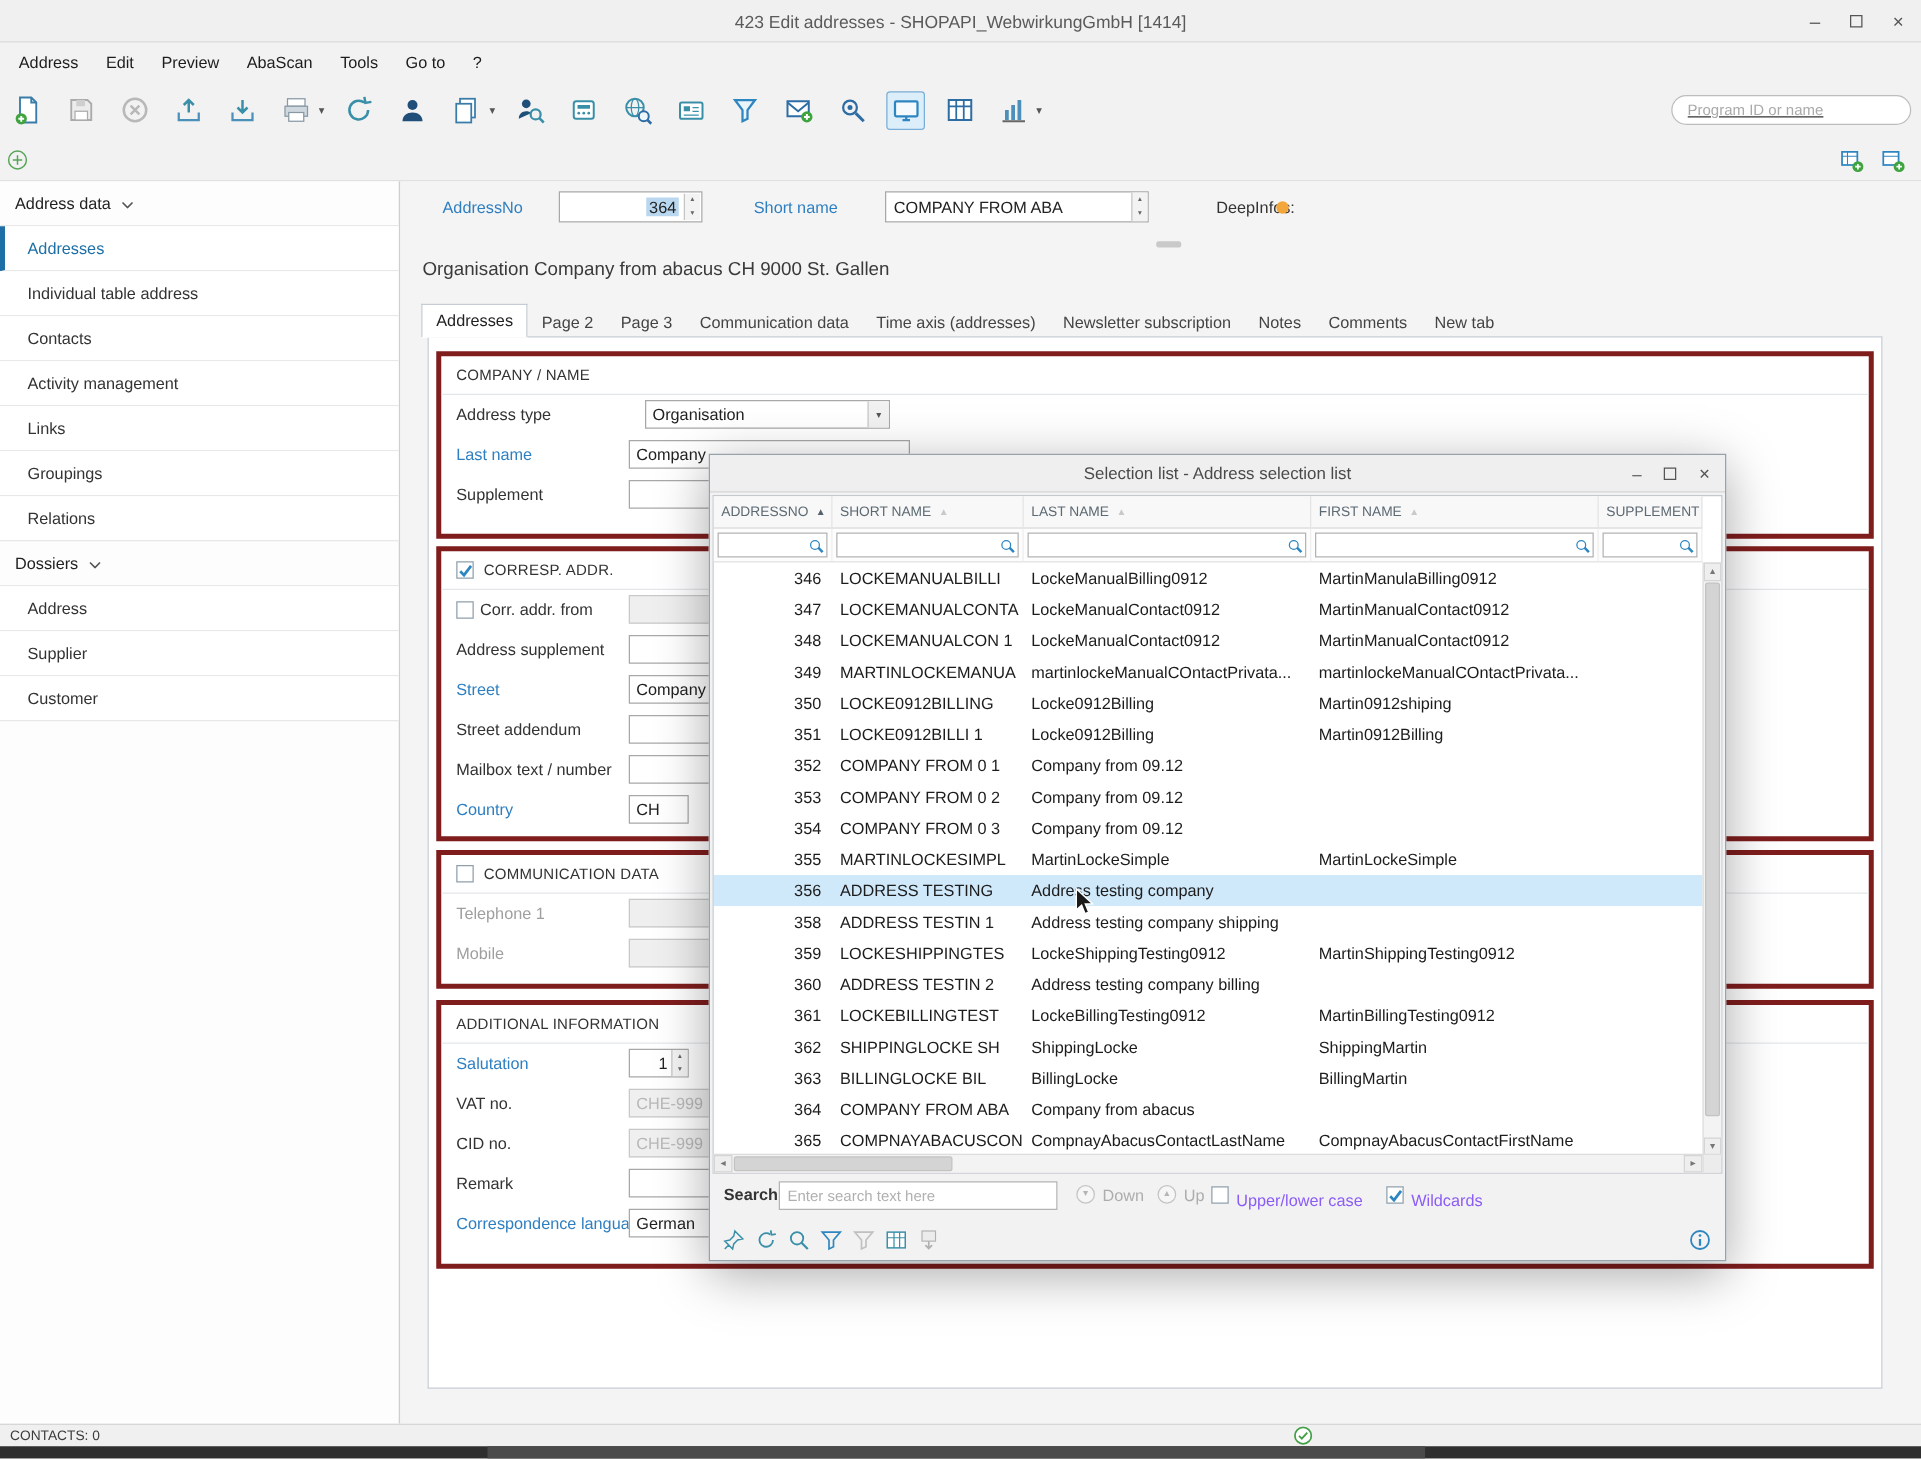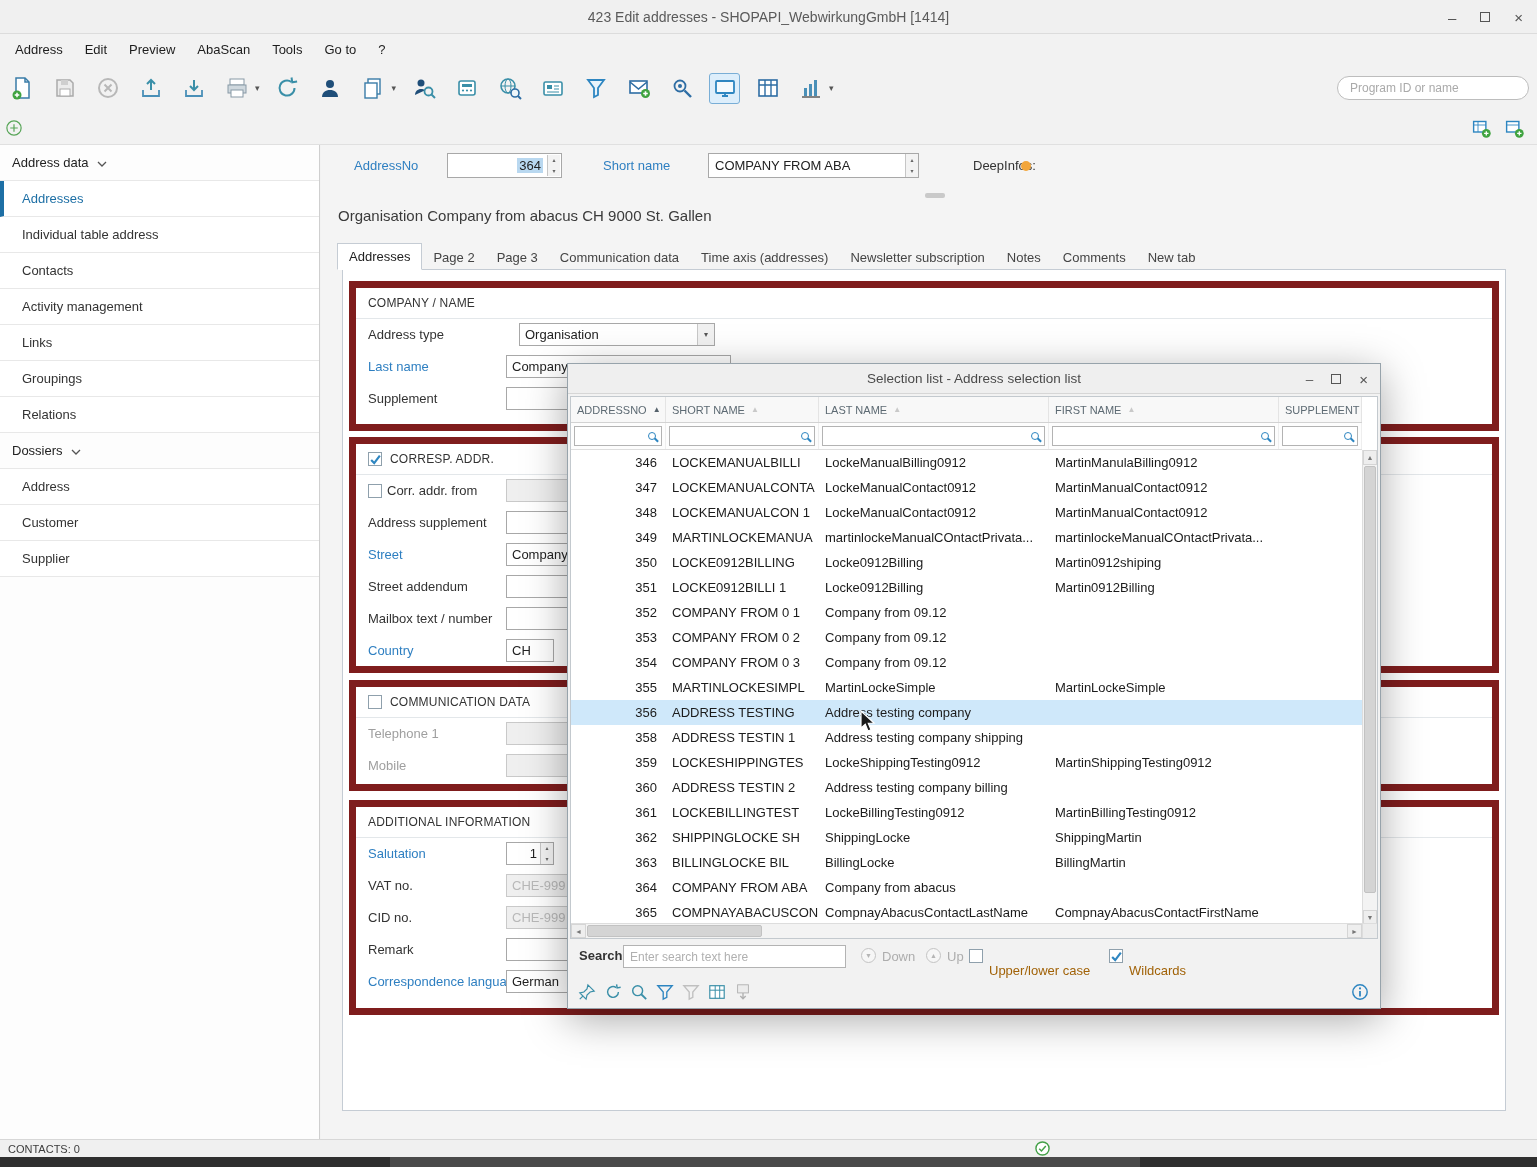--- a/index.html
+++ b/index.html
@@ -16,21 +16,21 @@
 .menubar { position:absolute; top:34px; left:0; right:0; height:31px; display:flex; align-items:center; padding-left:4px; font-size:13px; color:#1d1d1d; }
 .menu-item { padding:5px 11px; }
 
 
 .toolbar { position:absolute; top:65px; left:0; right:0; height:46px; display:flex; align-items:center; padding-left:6px; gap:12px; }
 .tb-icon { width:31px; height:31px; display:flex; align-items:center; justify-content:center; border-radius:3px; border:1px solid transparent; }
 .tb-icon svg { width:24px; height:24px; }
 .tb-icon.active { background:#ddeefb; border:1px solid #79aed6; }
 .tb-group { display:flex; align-items:center; }
 .tb-caret { font-size:9px; color:#555; margin-left:3px; }
-.program-search { margin-left:auto; margin-right:8px; width:192px; height:24px; border:1px solid #bdbdbd; border-radius:12px; padding:0 12px; font-size:12px; color:#333; background:#fff; font-family:"Liberation Sans",sans-serif; }
+.program-search { margin-left:auto; margin-right:8px; width:192px; height:24px; border:1px solid #bdbdbd; border-radius:12px; padding:0 12px; font-size:12px; color:#333; background:#fff; font-family:"Liberation Sans",sans-serif;text-decoration:underline; }
 .program-search::placeholder { color:#aaa; }
 
 
 .subtoolbar { position:absolute; top:113px; left:0; right:0; height:32px; border-bottom:1px solid #e0e0e0; }
 .subtoolbar .plus { position:absolute; left:5px; top:6px; width:18px; height:18px; }
 .sub-right { position:absolute; right:12px; top:5px; display:flex; gap:12px; }
 .sub-right span { width:21px; height:21px; display:inline-flex; }
 
 
 .sidebar { position:absolute; top:145px; left:0; width:320px; bottom:28px; background:#fdfdfd; border-right:1px solid #cfcfcf; overflow:hidden; }
@@ -54,21 +54,21 @@
 .collapse-handle { position:absolute; left:604px; top:48px; width:20px; height:5px; border-radius:2px; background:#c9c9c9; }
 .rec-title { position:absolute; left:17px; top:62px; font-size:15px; color:#3a3a3a; }
 
 
 .tab-bar { position:absolute; left:16px; top:99px; right:10px; height:26px; display:flex; align-items:flex-end; z-index:5; }
 .tab { padding:5px 11px; font-size:13px; color:#444; white-space:nowrap; }
 .tab.active { background:#fff; border:1px solid #c5ccd4; border-bottom:1px solid #fff; color:#222; }
 
 
 .panel { position:absolute; left:21px; top:124px; width:1164px; height:842px; background:#fff; border:1px solid #c5ccd4; }
-.section { position:absolute; left:6px; width:calc(100% - 12px); border:7px solid #7f1d1d; background:#fff; overflow:hidden; }
+.section { position:absolute; left:6px; width:calc(100% - 12px); border:4px solid #7f1d1d; background:#fff; overflow:hidden; }
 .sec-title { height:31px; border-bottom:1px solid #e3e7ea; display:flex; align-items:center; padding-left:12px; gap:8px; font-size:12px; color:#333; letter-spacing:.2px; }
 .frows { position:relative;text-decoration:underline; }
 .frow { position:relative; height:32px; }
 .flabel { position:absolute; left:12px; top:0; height:32px; line-height:32px; font-size:13px; color:#333; white-space:nowrap; }
 .flabel.blue { color:#2e7fc1; }
 .flabel.gray { color:#9f9f9f; }
 .flabel.indent { left:31px; }
 .fctrl { position:absolute; left:150px; top:4px; }
 .tinput { height:23px; border:1px solid #a8a8a8; background:#fff; font-size:13px; color:#222; padding:0 5px; font-family:"Liberation Sans",sans-serif; }
 .tinput:disabled { background:#efefef; border-color:#c9c9c9; color:#9a9a9a; }
@@ -108,21 +108,21 @@
 .hscroll .arr { position:absolute; top:0; width:15px; height:14px; font-size:7px; color:#777; display:flex; align-items:center; justify-content:center; background:#eee; border:1px solid #d5d5d5; }
 .hscroll .thumb { position:absolute; left:16px; top:1px; height:12px; width:175px; background:#d4d4d4; border:1px solid #c2c2c2; border-radius:2px; }
 .corner { position:absolute; right:0; bottom:0; width:15px; height:15px; background:#ececec; border-left:1px solid #ddd; border-top:1px solid #ddd; }
 
 .dlg-search { position:absolute; left:0; right:0; top:578px; height:30px; }
 .dlg-search .s-lbl { position:absolute; left:11px; top:6px; font-size:13px; color:#333; font-weight:700; }
 .dlg-search input.searchbox { position:absolute; left:55px; top:3px; width:223px; height:23px; border:1px solid #b3b3b3; padding:0 6px; font-size:12px; font-family:"Liberation Sans",sans-serif; }
 .dlg-search input.searchbox::placeholder { color:#b0b0b0; }
 .radio { position:absolute; top:6px; width:15px; height:15px; border:1px solid #c4c4c4; border-radius:50%; background:#f6f6f6; display:flex; align-items:center; justify-content:center; font-size:7px; color:#b5b5b5; }
 .radio-lbl { position:absolute; top:7px; font-size:13px; color:#adadad; }
-.chk-lbl { position:absolute; top:21px; font-size:13px; color:#a16207; }
+.chk-lbl { position:absolute; top:11px; font-size:13px; color:#8b5cf6; }
 .dlg-search .cb { position:absolute; top:7px; }
 
 .dlg-toolbar { position:absolute; left:0; right:0; top:614px; height:28px; display:flex; align-items:center; padding-left:8px; gap:5px; }
 .dt-icon { width:21px; height:21px; display:inline-flex; align-items:center; justify-content:center; }
 .dt-icon svg { width:18px; height:18px; }
 .dt-icon.right { margin-left:auto; margin-right:10px; }
 
 
 .statusbar { position:absolute; left:0; right:0; bottom:10px; height:18px; background:#f0f0f0; border-top:1px solid #d7d7d7; display:flex; align-items:center; padding-left:8px; font-size:11px; color:#3c3c3c; }
 .status-ok { position:absolute; left:1035px; top:1px; width:15px; height:15px; }
@@ -339,22 +339,22 @@
       <div class="side-item">Links</div>
       <div class="side-item">Groupings</div>
       <div class="side-item">Relations</div>
       <div class="side-header">
         <span>Dossiers</span>
         <svg viewBox="0 0 10 6">
           <path d="M1 1l4 4 4-4" fill="none" stroke="#555" stroke-width="1.3"></path>
         </svg>
       </div>
       <div class="side-item">Address</div>
+      <div class="side-item">Supplier</div>
       <div class="side-item">Customer</div>
-      <div class="side-item">Supplier</div>
     </div>
 
   <div class="main">
     <div class="rec-row">
       <span class="abslbl blue" style="left:33px">AddressNo</span>
       <div class="fake-input" style="left:126px;width:115px">
         <span class="sel-val">364</span>
         <div class="spin">
             <span>▴</span>
             <span>▾</span>

